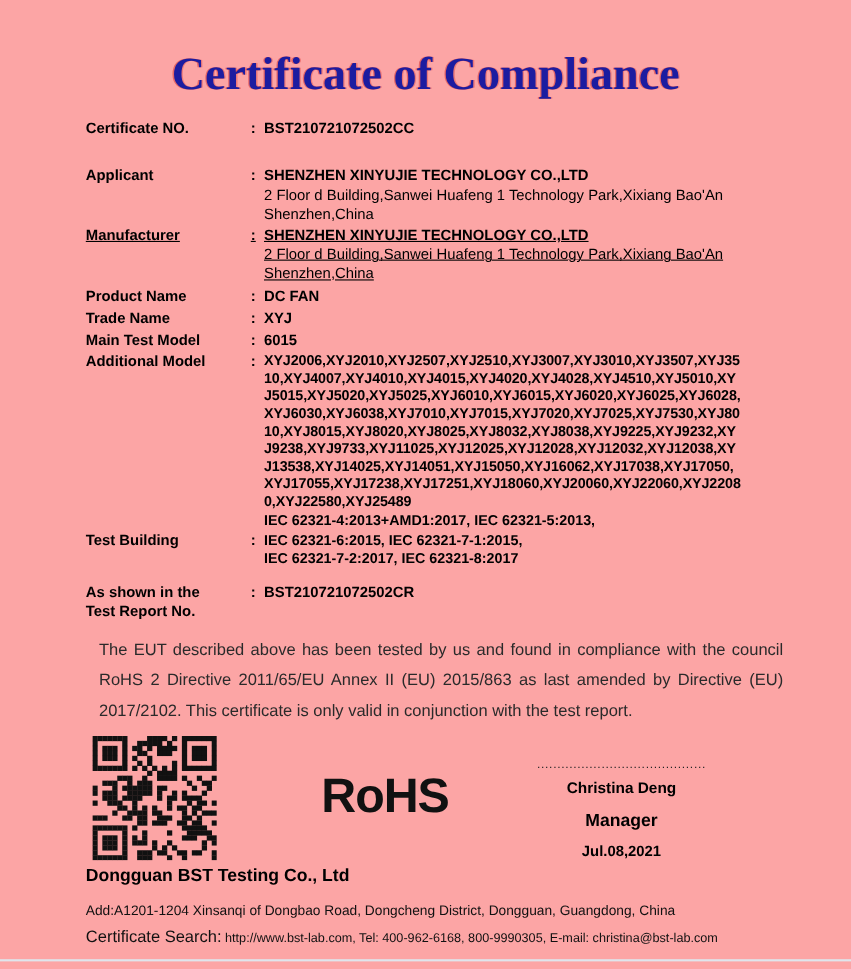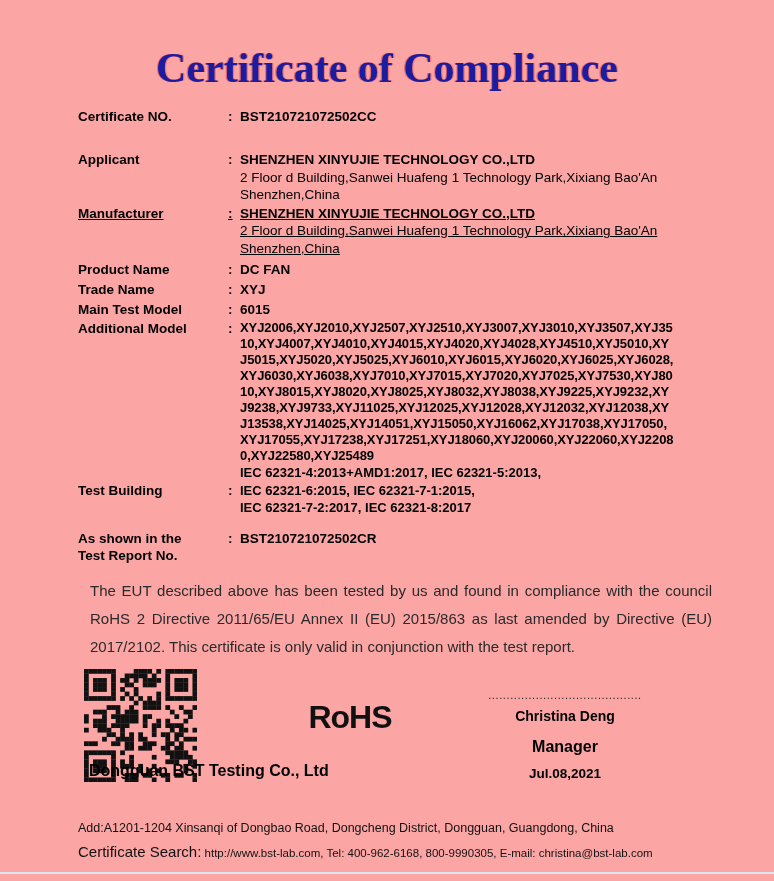--- a/index.html
+++ b/index.html
@@ -36,29 +36,29 @@
   .std-lines{white-space:pre; line-height:17.5px; font-size:13px;}
   .two-line{white-space:pre-line;}
   .statement{
     margin-top:12px; font-weight:normal; font-size:15px; line-height:28px;
     text-align:justify; color:#2a2a2a; width:622px;margin-left:12px;
   }
   
   .qr{position:absolute; left:84px; top:669px; width:113px; height:113px;}
   .rohs{
     position:absolute; left:240px; top:699px; width:220px; text-align:center;
-    font-size:32px; font-weight:bold; letter-spacing:-1px; color:#111;
+    font-size:44px; font-weight:bold; letter-spacing:-1px; color:#111;
   }
   .signature{position:absolute; left:465px; top:690px; width:200px; text-align:center;}
   .sig-dots{font-size:11px; letter-spacing:0.6px; color:#222; line-height:10px; font-weight:normal;}
   .sig-name{font-weight:bold; font-size:14px; margin-top:8px;}
   .sig-role{font-weight:bold; font-size:16px; margin-top:14px;}
   .sig-date{font-weight:bold; font-size:13.5px; margin-top:10px;}
   
-  .f-company{position:absolute; left:78px; top:762px; font-size:16px; font-weight:bold;margin-left:11px;}
+  .f-company{position:absolute; left:78px; top:788px; font-size:16px; font-weight:bold;}
   .f-address{position:absolute; left:78px; top:821px; font-size:12.5px; color:#111;}
   .f-search{position:absolute; left:78px; top:843px; color:#111;}
   .f-search-label{font-size:15px;}
   .f-search-value{font-size:11.5px;}
   .bottom-line{position:absolute; left:0; top:872px; width:774px; height:2px; background:#dfe5ec;}
 </style>
 </head>
 <body>
 
 <div class="page">

